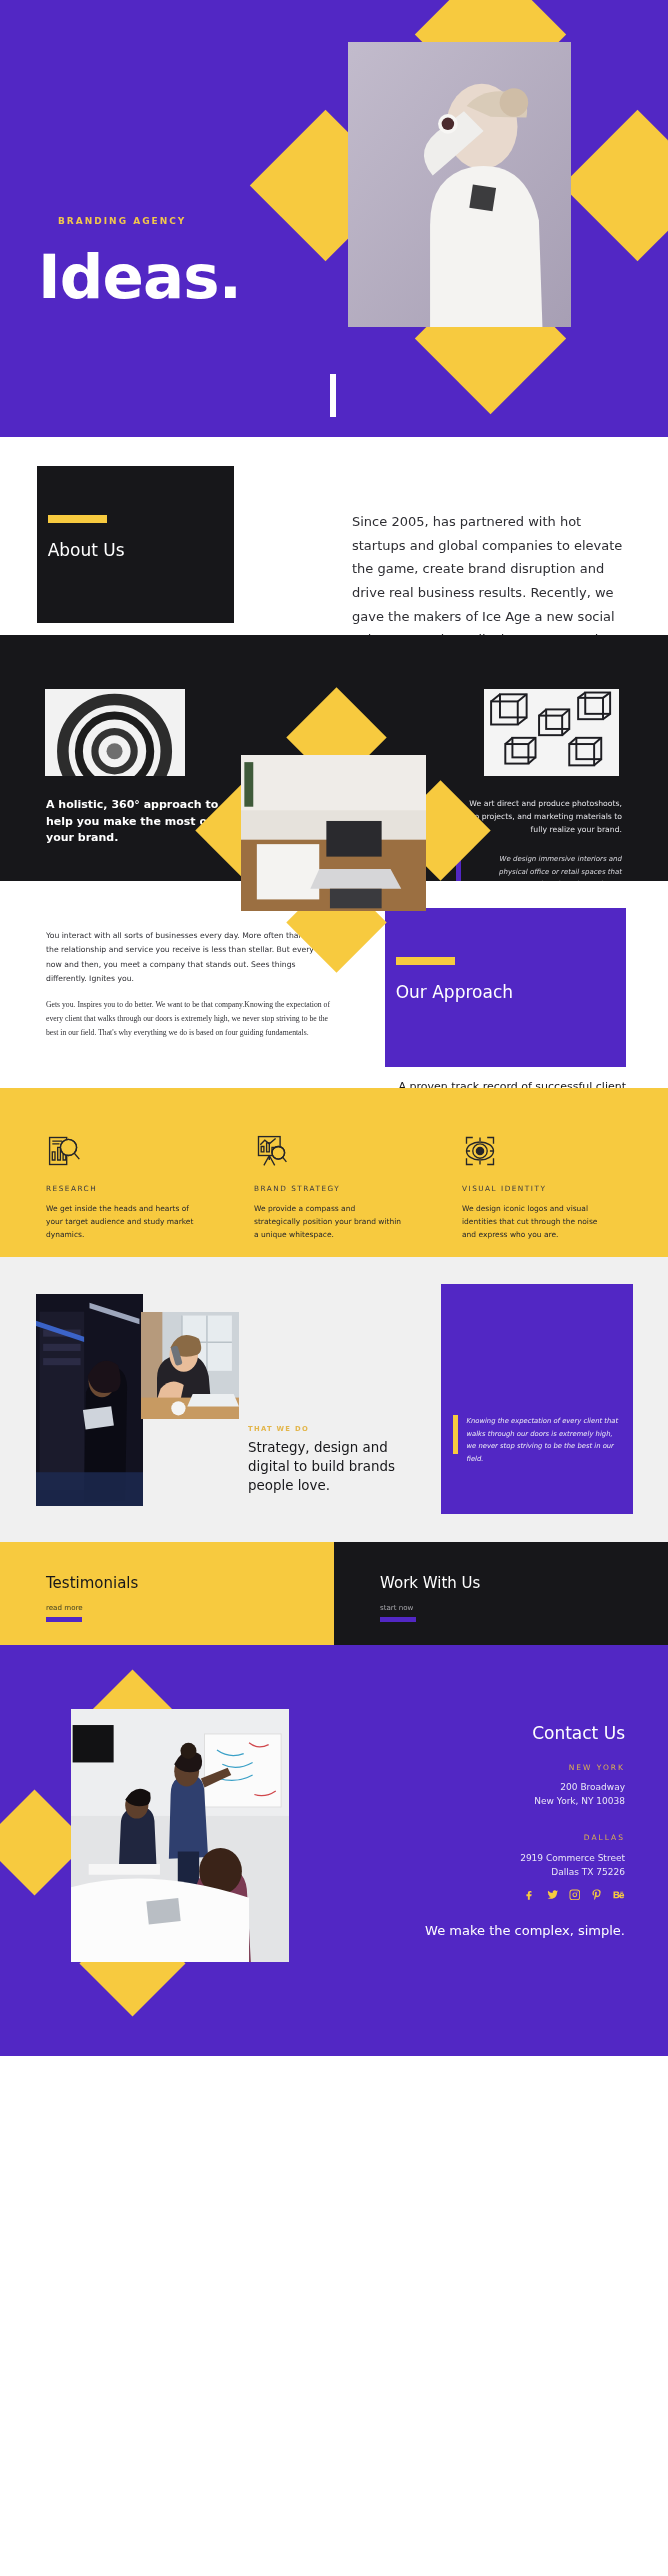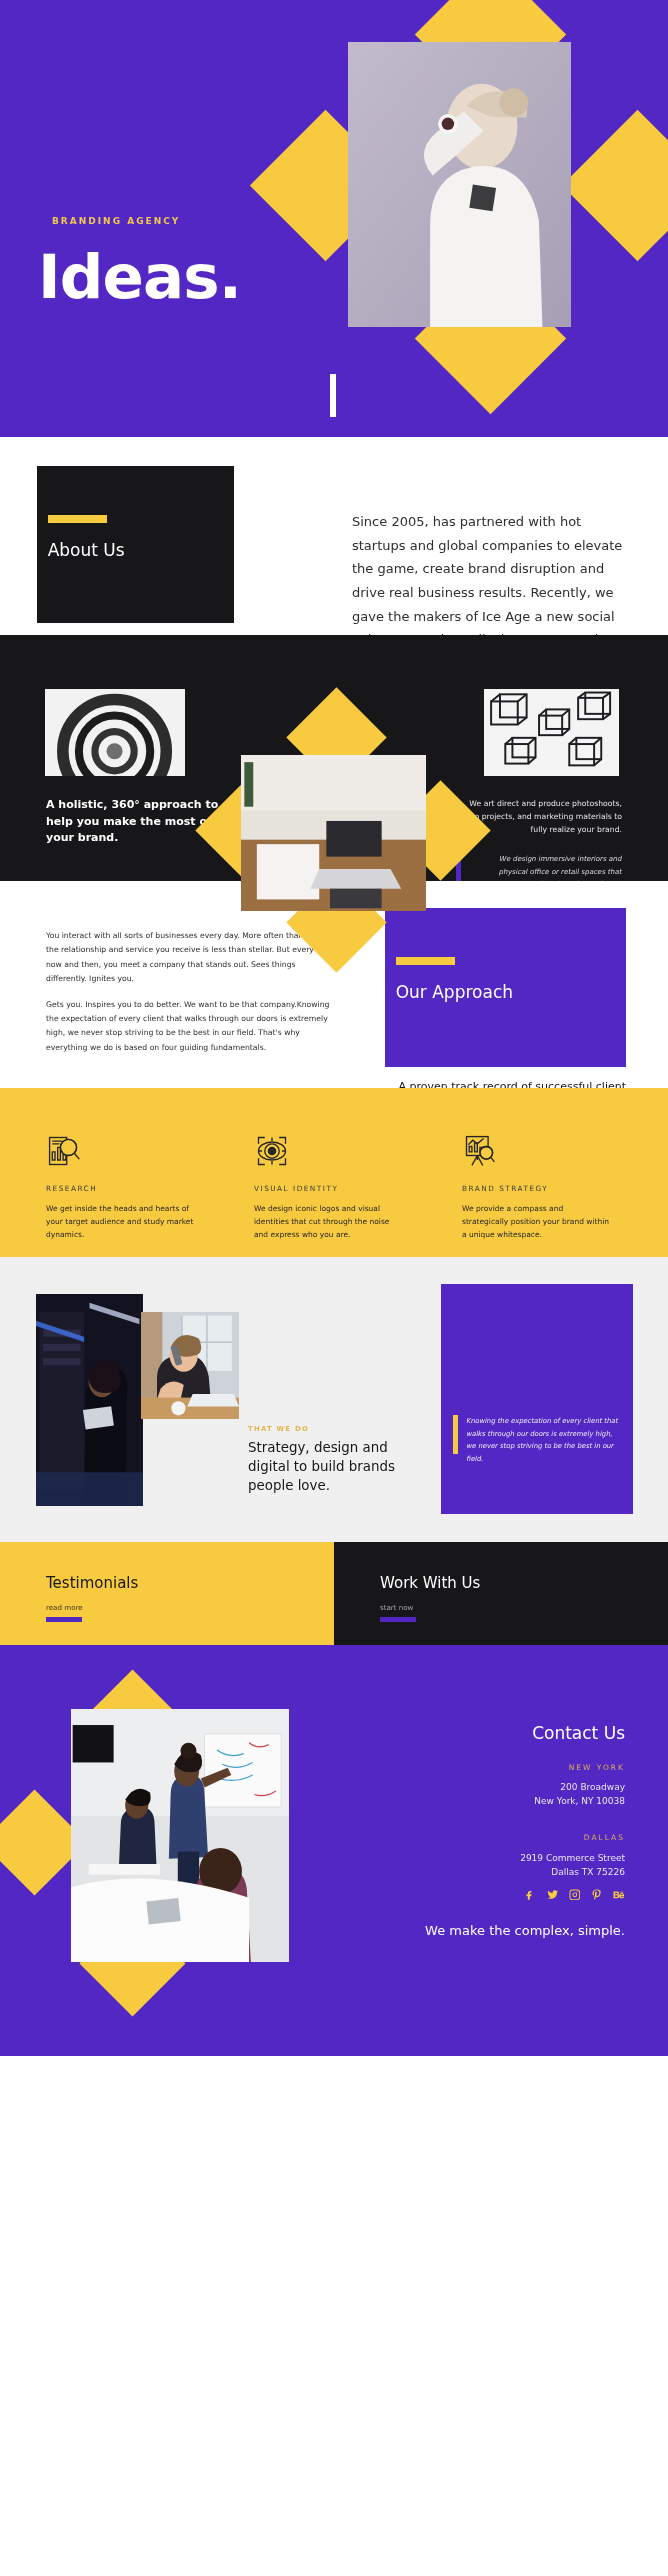--- a/index.html
+++ b/index.html
@@ -14,21 +14,21 @@
 
   
   .hero {
     position:relative;
     background:#5227c4;
     height:437px;
     overflow:hidden;
   }
   .hero-eyebrow {
     position:absolute;
-    left:52px; top:216px;
+    left:58px; top:216px;
     color:#f2c74b;
     font-size:9px;
     letter-spacing:2px;
     font-weight:600;
   }
   .hero-title {
     position:absolute;
     left:38px; top:246px;
     color:#ffffff;
     font-size:61px;
@@ -134,21 +134,21 @@
   .dark-quote p {
     color:#dcdce2; font-size:7px; line-height:1.8; font-style:italic; text-align:right;
   }
 
   
   .approach { background:#ffffff; position:relative; height:207px; }
   .approach-text {
     position:absolute; left:46px; top:48px; width:285px;
     font-size:7.7px; line-height:1.86; color:#2e2e33;
   }
-  .approach-text p + p { margin-top:11.6px; }
+  .approach-text p + p { margin-top:11.6px;font-family:Liberation Serif, serif; }
   .approach-card {
     position:absolute; left:385px; top:27px;
     width:241px; height:159px;
     background:#5227c4;
   }
   .approach-card .yellow-rule { position:absolute; left:10.7px; top:49px; }
   .approach-card h2 {
     position:absolute; left:10.7px; top:74px;
     color:#ffffff; font-size:17px; font-weight:400;
   }
@@ -375,45 +375,45 @@
             <path d="M31.5 22.5 L37 29"></path>
           </svg>
         </div>
         <div class="svc-title">RESEARCH</div>
         <div class="svc-desc">We get inside the heads and hearts of your target audience and study market dynamics.</div>
       </div>
 
       <div class="svc">
         <div class="svc-icon">
           <svg viewBox="0 0 40 40" fill="none" stroke="#262629" stroke-width="1.5">
-            <path d="M5 12 V5 h7 M28 5 h7 v7 M35 28 v7 h-7 M12 35 H5 v-7"></path>
-            <ellipse cx="20" cy="20" rx="15" ry="10"></ellipse>
-            <circle cx="20" cy="20" r="8"></circle>
-            <circle cx="20" cy="20" r="4" fill="#262629"></circle>
-            <path d="M20 5 v4 M20 31 v4 M5 20 h4 M31 20 h4"></path>
-          </svg>
-        </div>
-        <div class="svc-title">VISUAL IDENTITY</div>
-        <div class="svc-desc">We design iconic logos and visual identities that cut through the noise and express who you are.</div>
-      </div>
-
-      <div class="svc">
-        <div class="svc-icon">
-          <svg viewBox="0 0 40 40" fill="none" stroke="#262629" stroke-width="1.5">
             <rect x="5" y="4" width="24" height="21"></rect>
             <path d="M8 21 h3 v-6 h-3 z M14 21 h3 v-10 h-3 z M20 21 h3 v-5 h-3 z"></path>
             <path d="M7 13 L12 8 L17 12 L24 6"></path>
             <path d="M17 25 L11 36 M17 25 L23 36 M17 25 v5"></path>
             <circle cx="27" cy="22" r="7" fill="#f7ca3f"></circle>
             <circle cx="27" cy="22" r="7"></circle>
             <path d="M32 27 L36 32"></path>
           </svg>
         </div>
         <div class="svc-title">BRAND STRATEGY</div>
         <div class="svc-desc">We provide a compass and strategically position your brand within a unique whitespace.</div>
+      </div>
+
+      <div class="svc">
+        <div class="svc-icon">
+          <svg viewBox="0 0 40 40" fill="none" stroke="#262629" stroke-width="1.5">
+            <path d="M5 12 V5 h7 M28 5 h7 v7 M35 28 v7 h-7 M12 35 H5 v-7"></path>
+            <ellipse cx="20" cy="20" rx="15" ry="10"></ellipse>
+            <circle cx="20" cy="20" r="8"></circle>
+            <circle cx="20" cy="20" r="4" fill="#262629"></circle>
+            <path d="M20 5 v4 M20 31 v4 M5 20 h4 M31 20 h4"></path>
+          </svg>
+        </div>
+        <div class="svc-title">VISUAL IDENTITY</div>
+        <div class="svc-desc">We design iconic logos and visual identities that cut through the noise and express who you are.</div>
       </div>
 
     </div>
   </section>
 
   <section class="work">
     <div class="wk-img1">
       <svg class="ph" viewBox="0 0 120 238" preserveAspectRatio="xMidYMid slice" aria-hidden="true">
         <rect width="120" height="238" fill="#121220"></rect>
         <rect x="4" y="20" width="50" height="200" fill="#1b1b2c"></rect>

